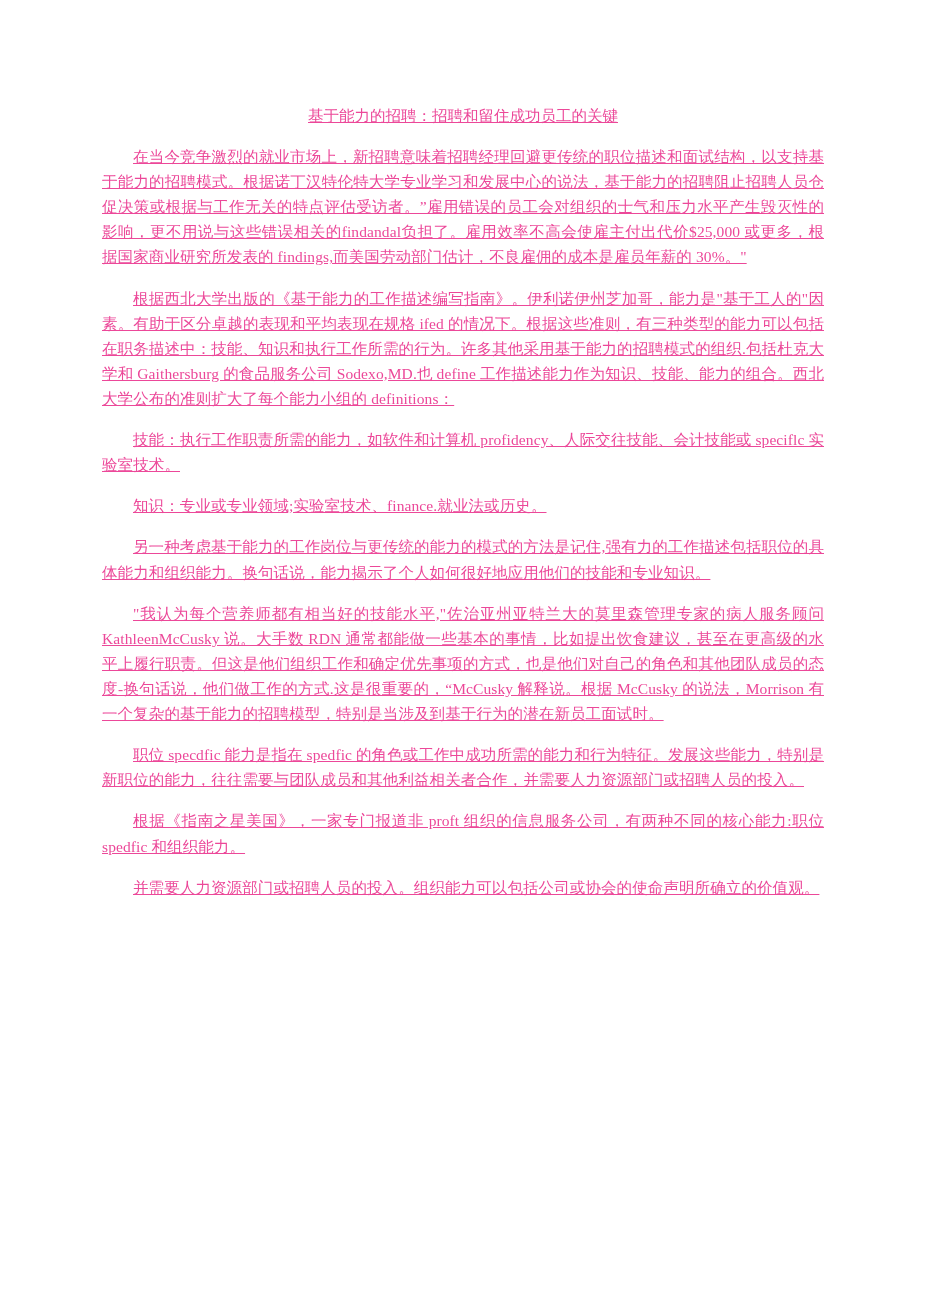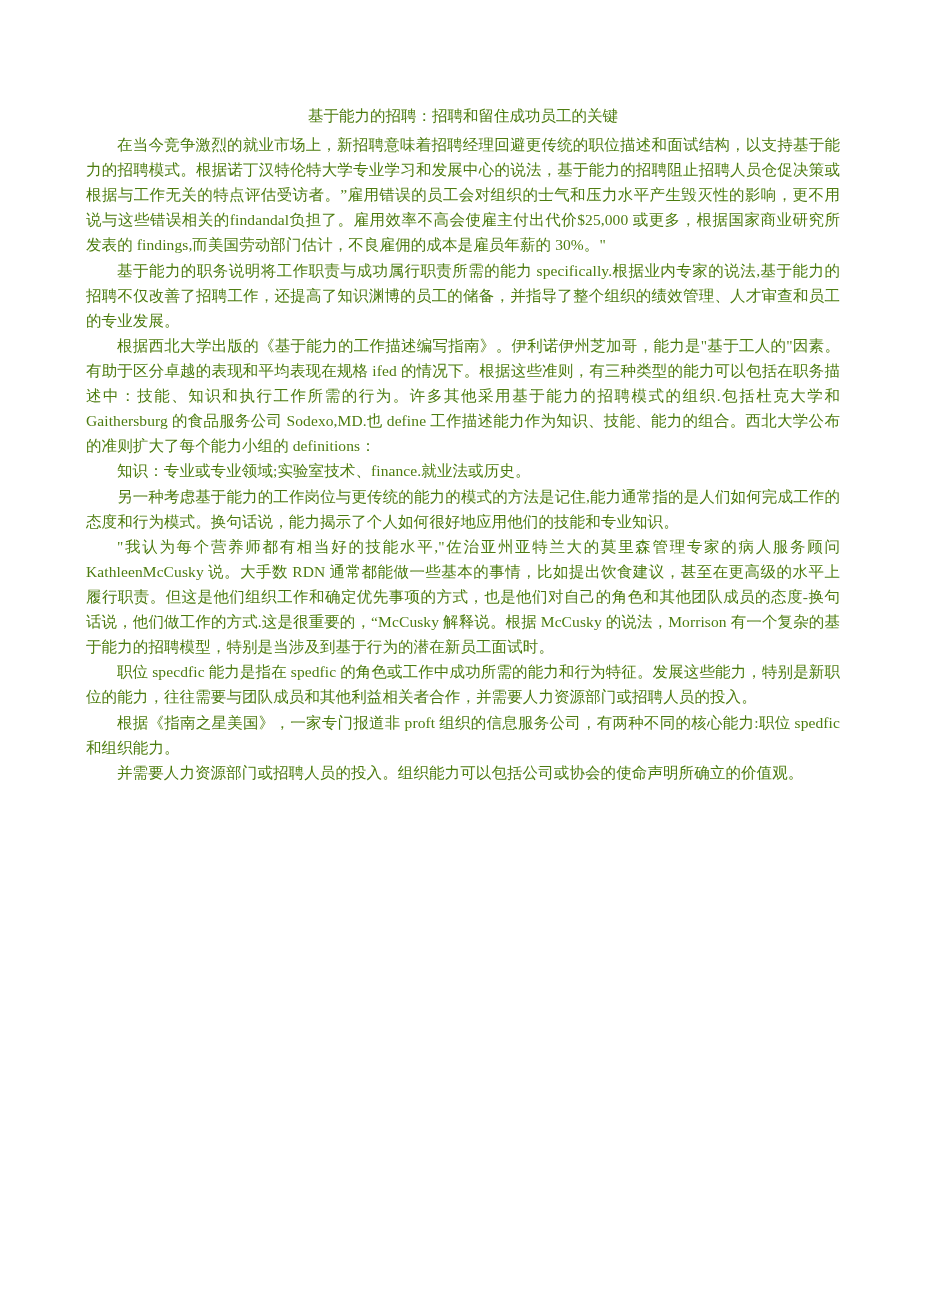--- a/index.html
+++ b/index.html
@@ -8,53 +8,54 @@
     background: #ffffff;
   }
   .page {
     width: 926px;
     height: 1309px;
     position: relative;
     background: #ffffff;
     box-sizing: border-box;
     padding: 104px 86px 0 86px;
     font-family: "Liberation Serif", "DejaVu Serif", serif;
-    color: #4d7c0f;
+    color: #ec4899;
     overflow: hidden;
+    text-decoration: underline;
   }
   .doc-title {
     text-align: center;
     font-size: 15.5px;
     line-height: 1.55;
     margin: 0 0 4px 0;
     font-weight: normal;
   }
   p.para {
-    margin: 0;
+    margin: 16px;
     font-size: 15.5px;
     line-height: 1.62;
     text-align: justify;
     text-justify: inter-ideograph;
     text-indent: 2em;
     letter-spacing: 0.1px;
   }
   p.noindent {
     text-indent: 0;
   }
 </style>
 </head>
 <body>
 
 <div class="page">
 
   <div class="doc-title">基于能力的招聘：招聘和留住成功员工的关键</div>
 
   <p class="para">在当今竞争激烈的就业市场上，新招聘意味着招聘经理回避更传统的职位描述和面试结构，以支持基于能力的招聘模式。根据诺丁汉特伦特大学专业学习和发展中心的说法，基于能力的招聘阻止招聘人员仓促决策或根据与工作无关的特点评估受访者。”雇用错误的员工会对组织的士气和压力水平产生毁灭性的影响，更不用说与这些错误相关的findandal负担了。雇用效率不高会使雇主付出代价$25,000 或更多，根据国家商业研究所发表的 findings,而美国劳动部门估计，不良雇佣的成本是雇员年薪的 30%。"</p>
-  <p class="para">基于能力的职务说明将工作职责与成功属行职责所需的能力 specifically.根据业内专家的说法,基于能力的招聘不仅改善了招聘工作，还提高了知识渊博的员工的储备，并指导了整个组织的绩效管理、人才审查和员工的专业发展。</p>
   <p class="para">根据西北大学出版的《基于能力的工作描述编写指南》。伊利诺伊州芝加哥，能力是"基于工人的"因素。有助于区分卓越的表现和平均表现在规格 ifed 的情况下。根据这些准则，有三种类型的能力可以包括在职务描述中：技能、知识和执行工作所需的行为。许多其他采用基于能力的招聘模式的组织.包括杜克大学和 Gaithersburg 的食品服务公司 Sodexo,MD.也 define 工作描述能力作为知识、技能、能力的组合。西北大学公布的准则扩大了每个能力小组的 definitions：</p>
+  <p class="para">技能：执行工作职责所需的能力，如软件和计算机 profidency、人际交往技能、会计技能或 speciflc 实验室技术。</p>
   <p class="para">知识：专业或专业领域;实验室技术、finance.就业法或历史。</p>
-  <p class="para">另一种考虑基于能力的工作岗位与更传统的能力的模式的方法是记住,能力通常指的是人们如何完成工作的态度和行为模式。换句话说，能力揭示了个人如何很好地应用他们的技能和专业知识。</p>
+  <p class="para">另一种考虑基于能力的工作岗位与更传统的能力的模式的方法是记住,强有力的工作描述包括职位的具体能力和组织能力。换句话说，能力揭示了个人如何很好地应用他们的技能和专业知识。</p>
   <p class="para">"我认为每个营养师都有相当好的技能水平,"佐治亚州亚特兰大的莫里森管理专家的病人服务顾问 KathleenMcCusky 说。大手数 RDN 通常都能做一些基本的事情，比如提出饮食建议，甚至在更高级的水平上履行职责。但这是他们组织工作和确定优先事项的方式，也是他们对自己的角色和其他团队成员的态度-换句话说，他们做工作的方式.这是很重要的，“McCusky 解释说。根据 McCusky 的说法，Morrison 有一个复杂的基于能力的招聘模型，特别是当涉及到基于行为的潜在新员工面试时。</p>
   <p class="para">职位 specdfic 能力是指在 spedfic 的角色或工作中成功所需的能力和行为特征。发展这些能力，特别是新职位的能力，往往需要与团队成员和其他利益相关者合作，并需要人力资源部门或招聘人员的投入。</p>
   <p class="para">根据《指南之星美国》，一家专门报道非 proft 组织的信息服务公司，有两种不同的核心能力:职位 spedfic 和组织能力。</p>
   <p class="para">并需要人力资源部门或招聘人员的投入。组织能力可以包括公司或协会的使命声明所确立的价值观。</p>
 
 </div>
 
 </body></html>

